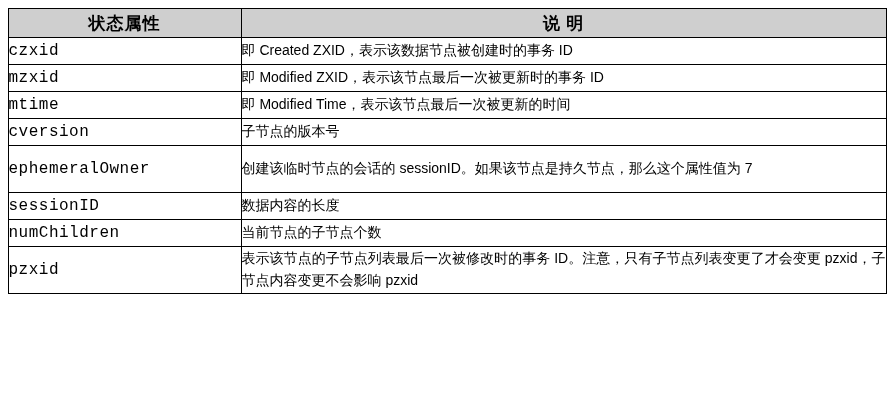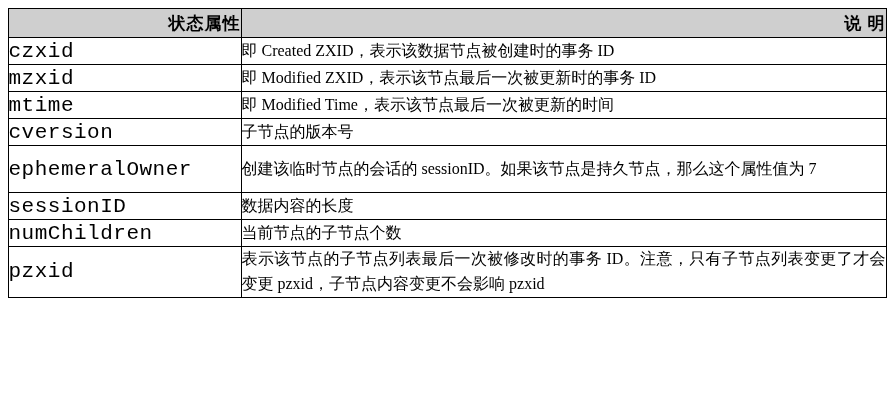--- a/index.html
+++ b/index.html
@@ -30,40 +30,40 @@
   table.attr-table td, table.attr-table th {
     border: 1px solid #000000;
     padding: 0;
     vertical-align: middle;
   }
   thead th {
     background: #cfcfcf;
     font-weight: bold;
     font-family: "Liberation Serif", serif;
     font-size: 17px;
-    text-align: right;
+    text-align: center;
     height: 28px;
     letter-spacing: 1px;
   }
   th.col-attr {
     width: 232px;
   }
   th.col-desc {
     width: 644px;
   }
   td.attr-cell {
     font-family: "Liberation Mono", monospace;
-    font-size: 21px;
+    font-size: 16px;
     padding: 3px 0 3px 14px;
     letter-spacing: 0.5px;
     white-space: nowrap;
   }
   td.desc-cell {
-    font-family: Liberation Serif, serif;
-    font-size: 16px;
+    font-family: Liberation Sans, sans-serif;
+    font-size: 14px;
     padding: 4px 10px 4px 12px;
     line-height: 1.55;
     text-align: justify;
   }
   tr.tall td {
     height: 46px;
   }
   tr.short td {
     height: 26px;
   }

